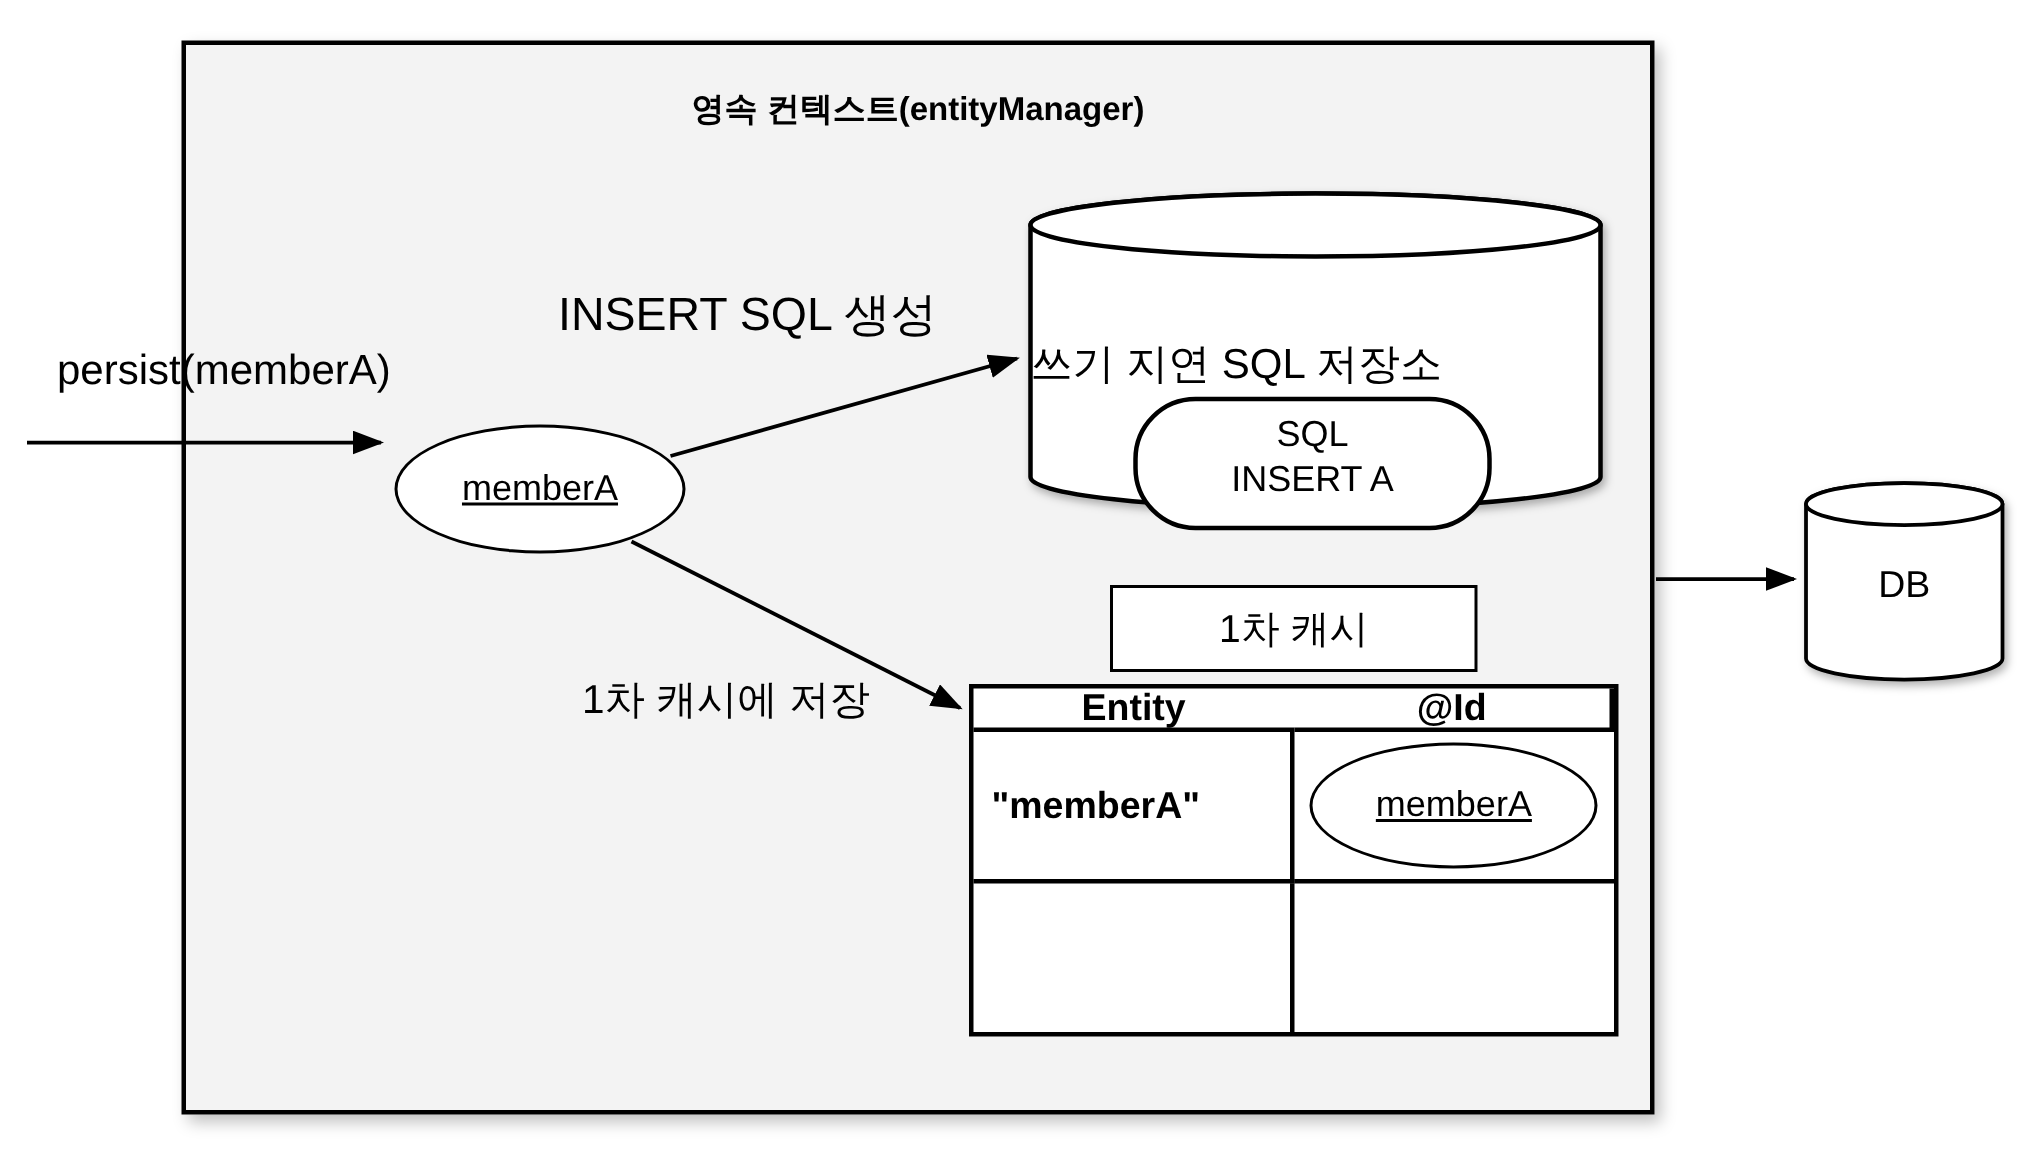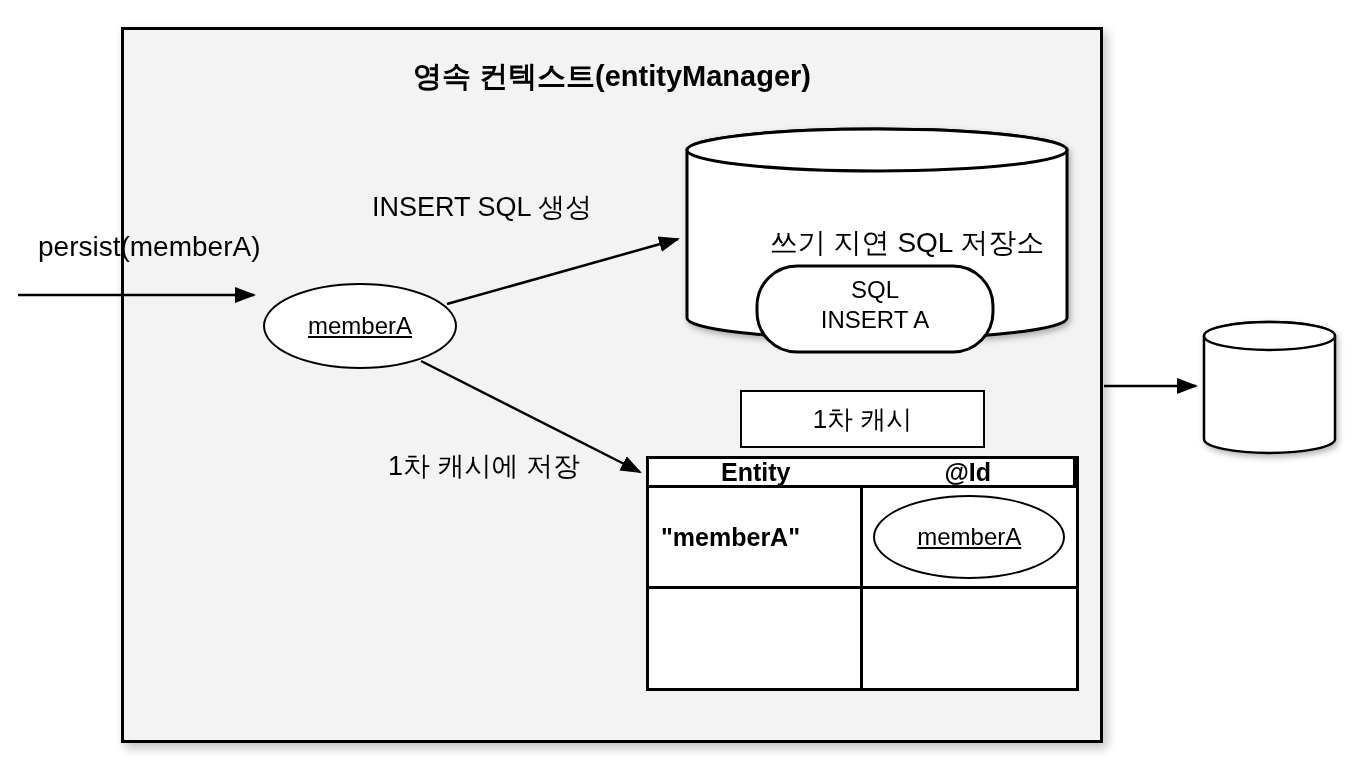--- a/index.html
+++ b/index.html
@@ -20,25 +20,25 @@
     background:var(--context-box-fill);
     border:3px solid var(--stroke);
     box-shadow:4px 5px 10px rgba(0,0,0,0.25);
   }
 
   
   .shape-layer{position:absolute;left:0;top:0;width:1358px;height:774px;}
 
   
   .lbl{position:absolute;white-space:nowrap;line-height:1.15;}
-  .title{left:121px;top:60px;width:982px;text-align:center;font-size:29px;font-weight:bold;}
+  .title{left:121px;top:60px;width:982px;text-align:center;font-size:22px;font-weight:bold;}
   .persist-lbl{left:38px;top:231px;font-size:28px;text-align:center;}
-  .insert-lbl{left:372px;top:192px;font-size:27px;}
+  .insert-lbl{left:372px;top:192px;font-size:31px;}
   .cache-arrow-lbl{left:388px;top:451px;font-size:27px;}
-  .store-title{left:687px;top:227px;width:440px;text-align:center;font-size:28px;}
+  .store-title{left:687px;top:227px;width:440px;font-size:28px;}
   .db-lbl{left:1204px;top:350px;width:131px;height:80px;display:flex;align-items:center;justify-content:center;font-size:25px;}
 
   
   .pill-text{
     position:absolute;left:757px;top:268px;width:236px;height:74px;
     display:flex;flex-direction:column;align-items:center;justify-content:center;
     font-size:24px;line-height:1.25;text-align:center;
   }
 
   
@@ -139,14 +139,15 @@
     <div class="cell row-one entity-cell">
       <div class="ellipse cached-ellipse">
         <span>memberA</span>
       </div>
     </div>
 
     <div class="cell col-first"></div>
     <div class="cell"></div>
   </div>
 
+  <div class="lbl db-lbl">DB</div>
 
 </div>
 
 </body></html>

